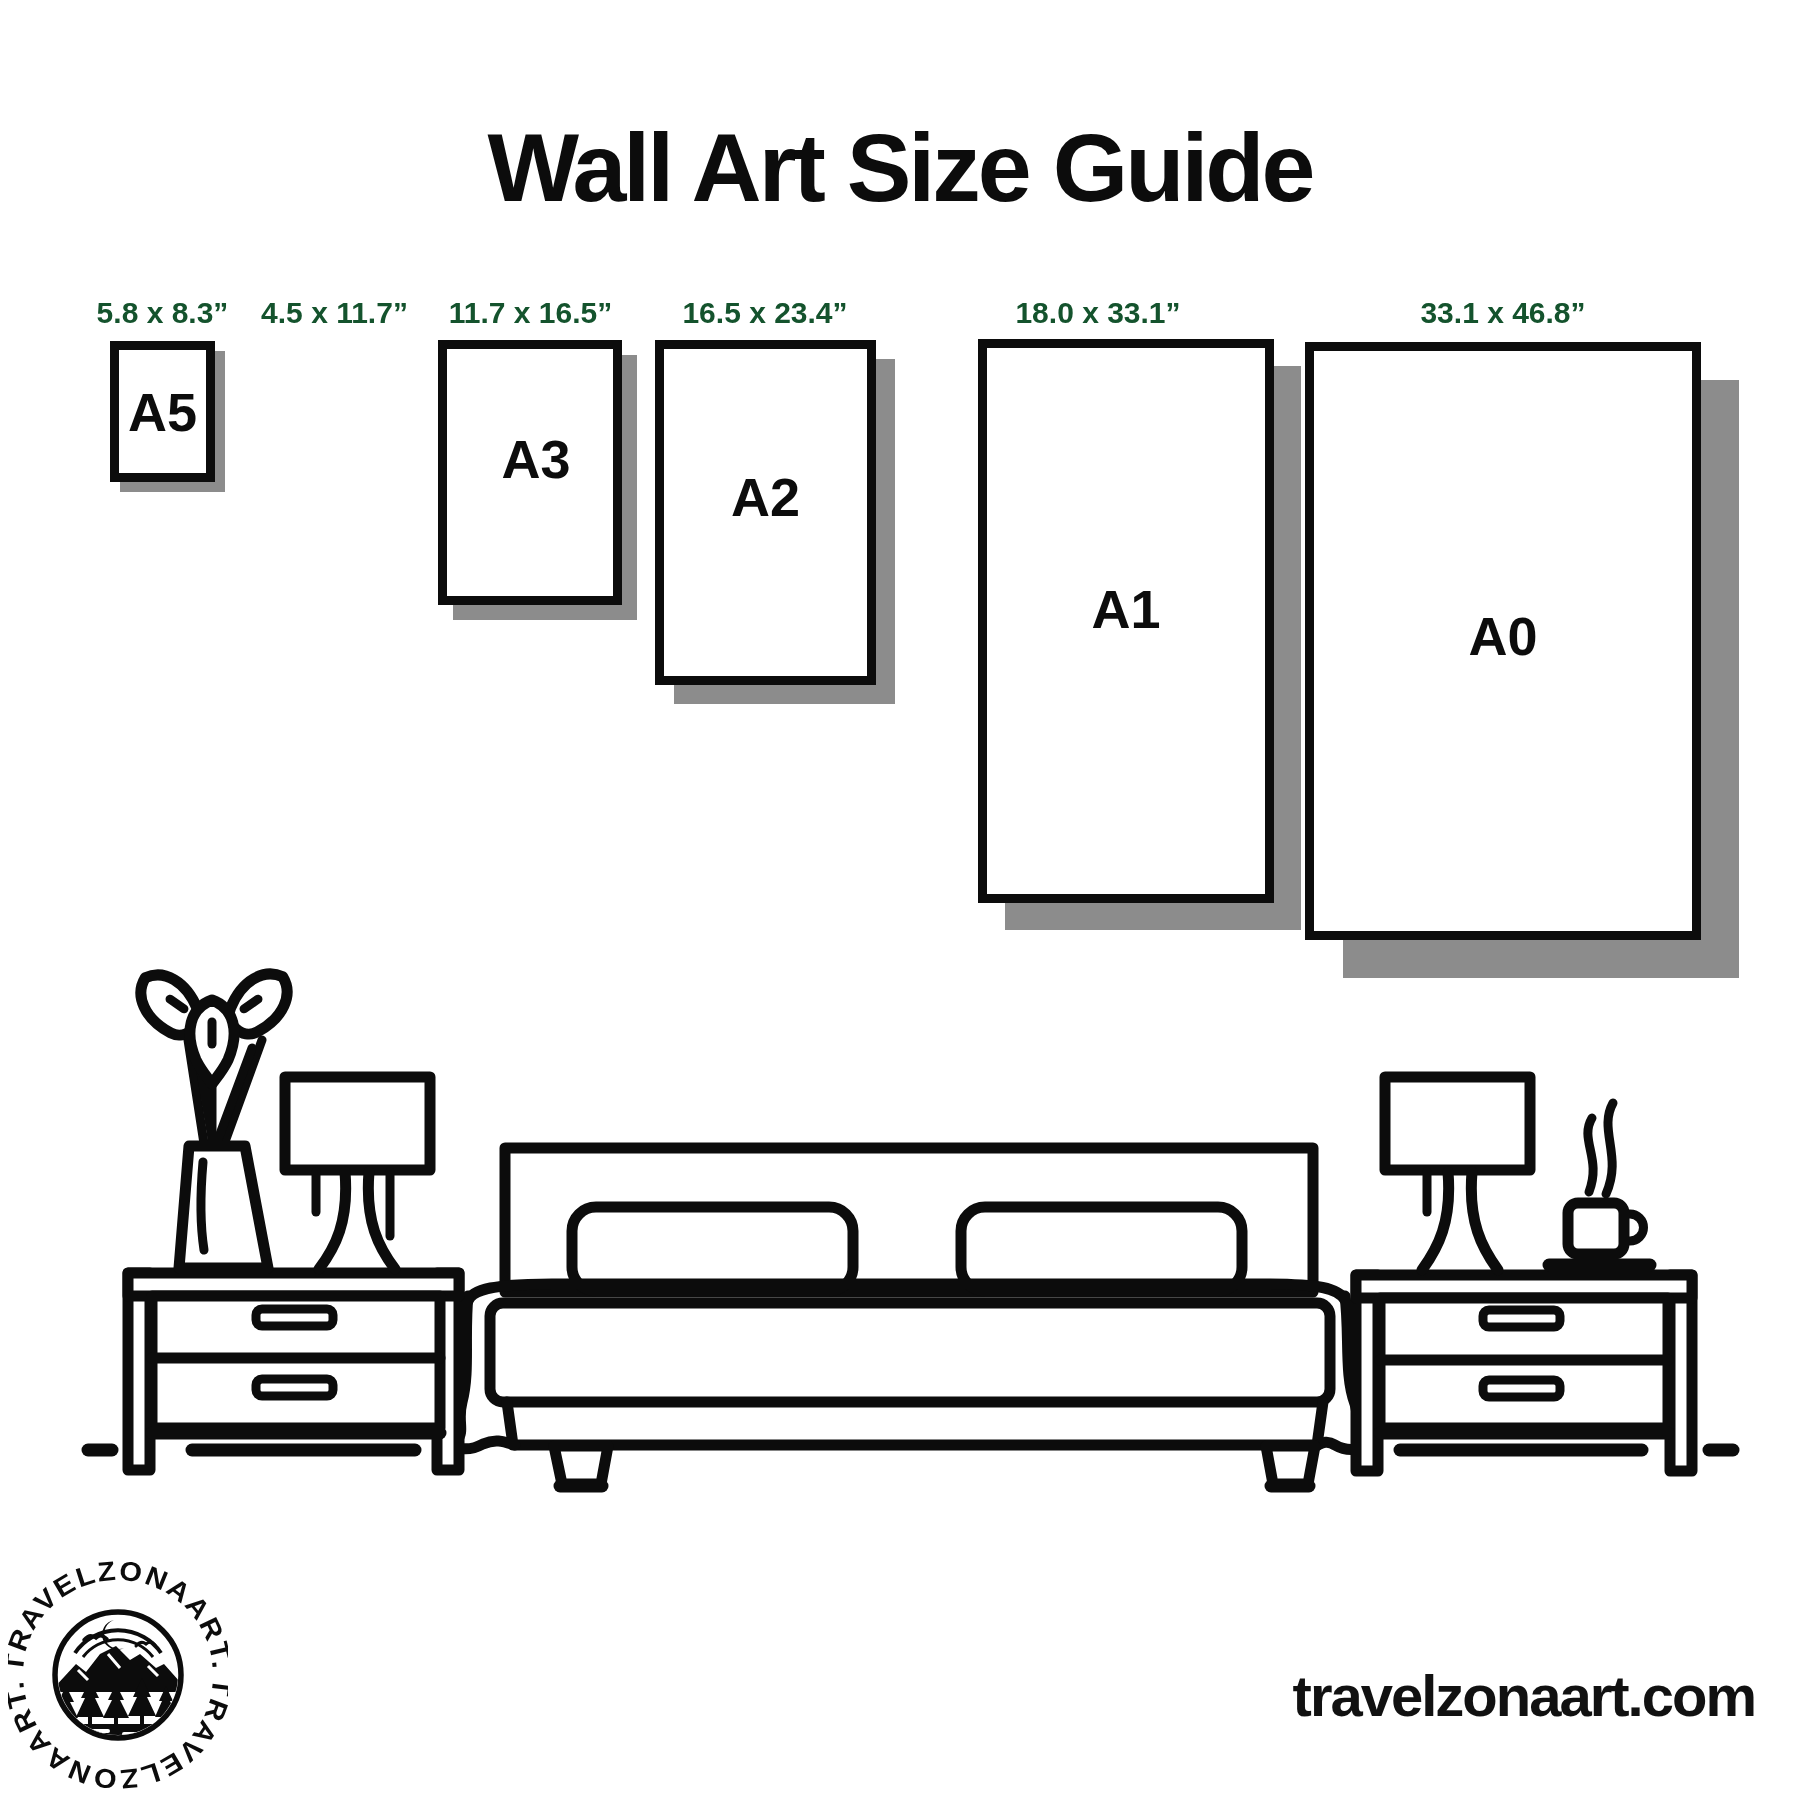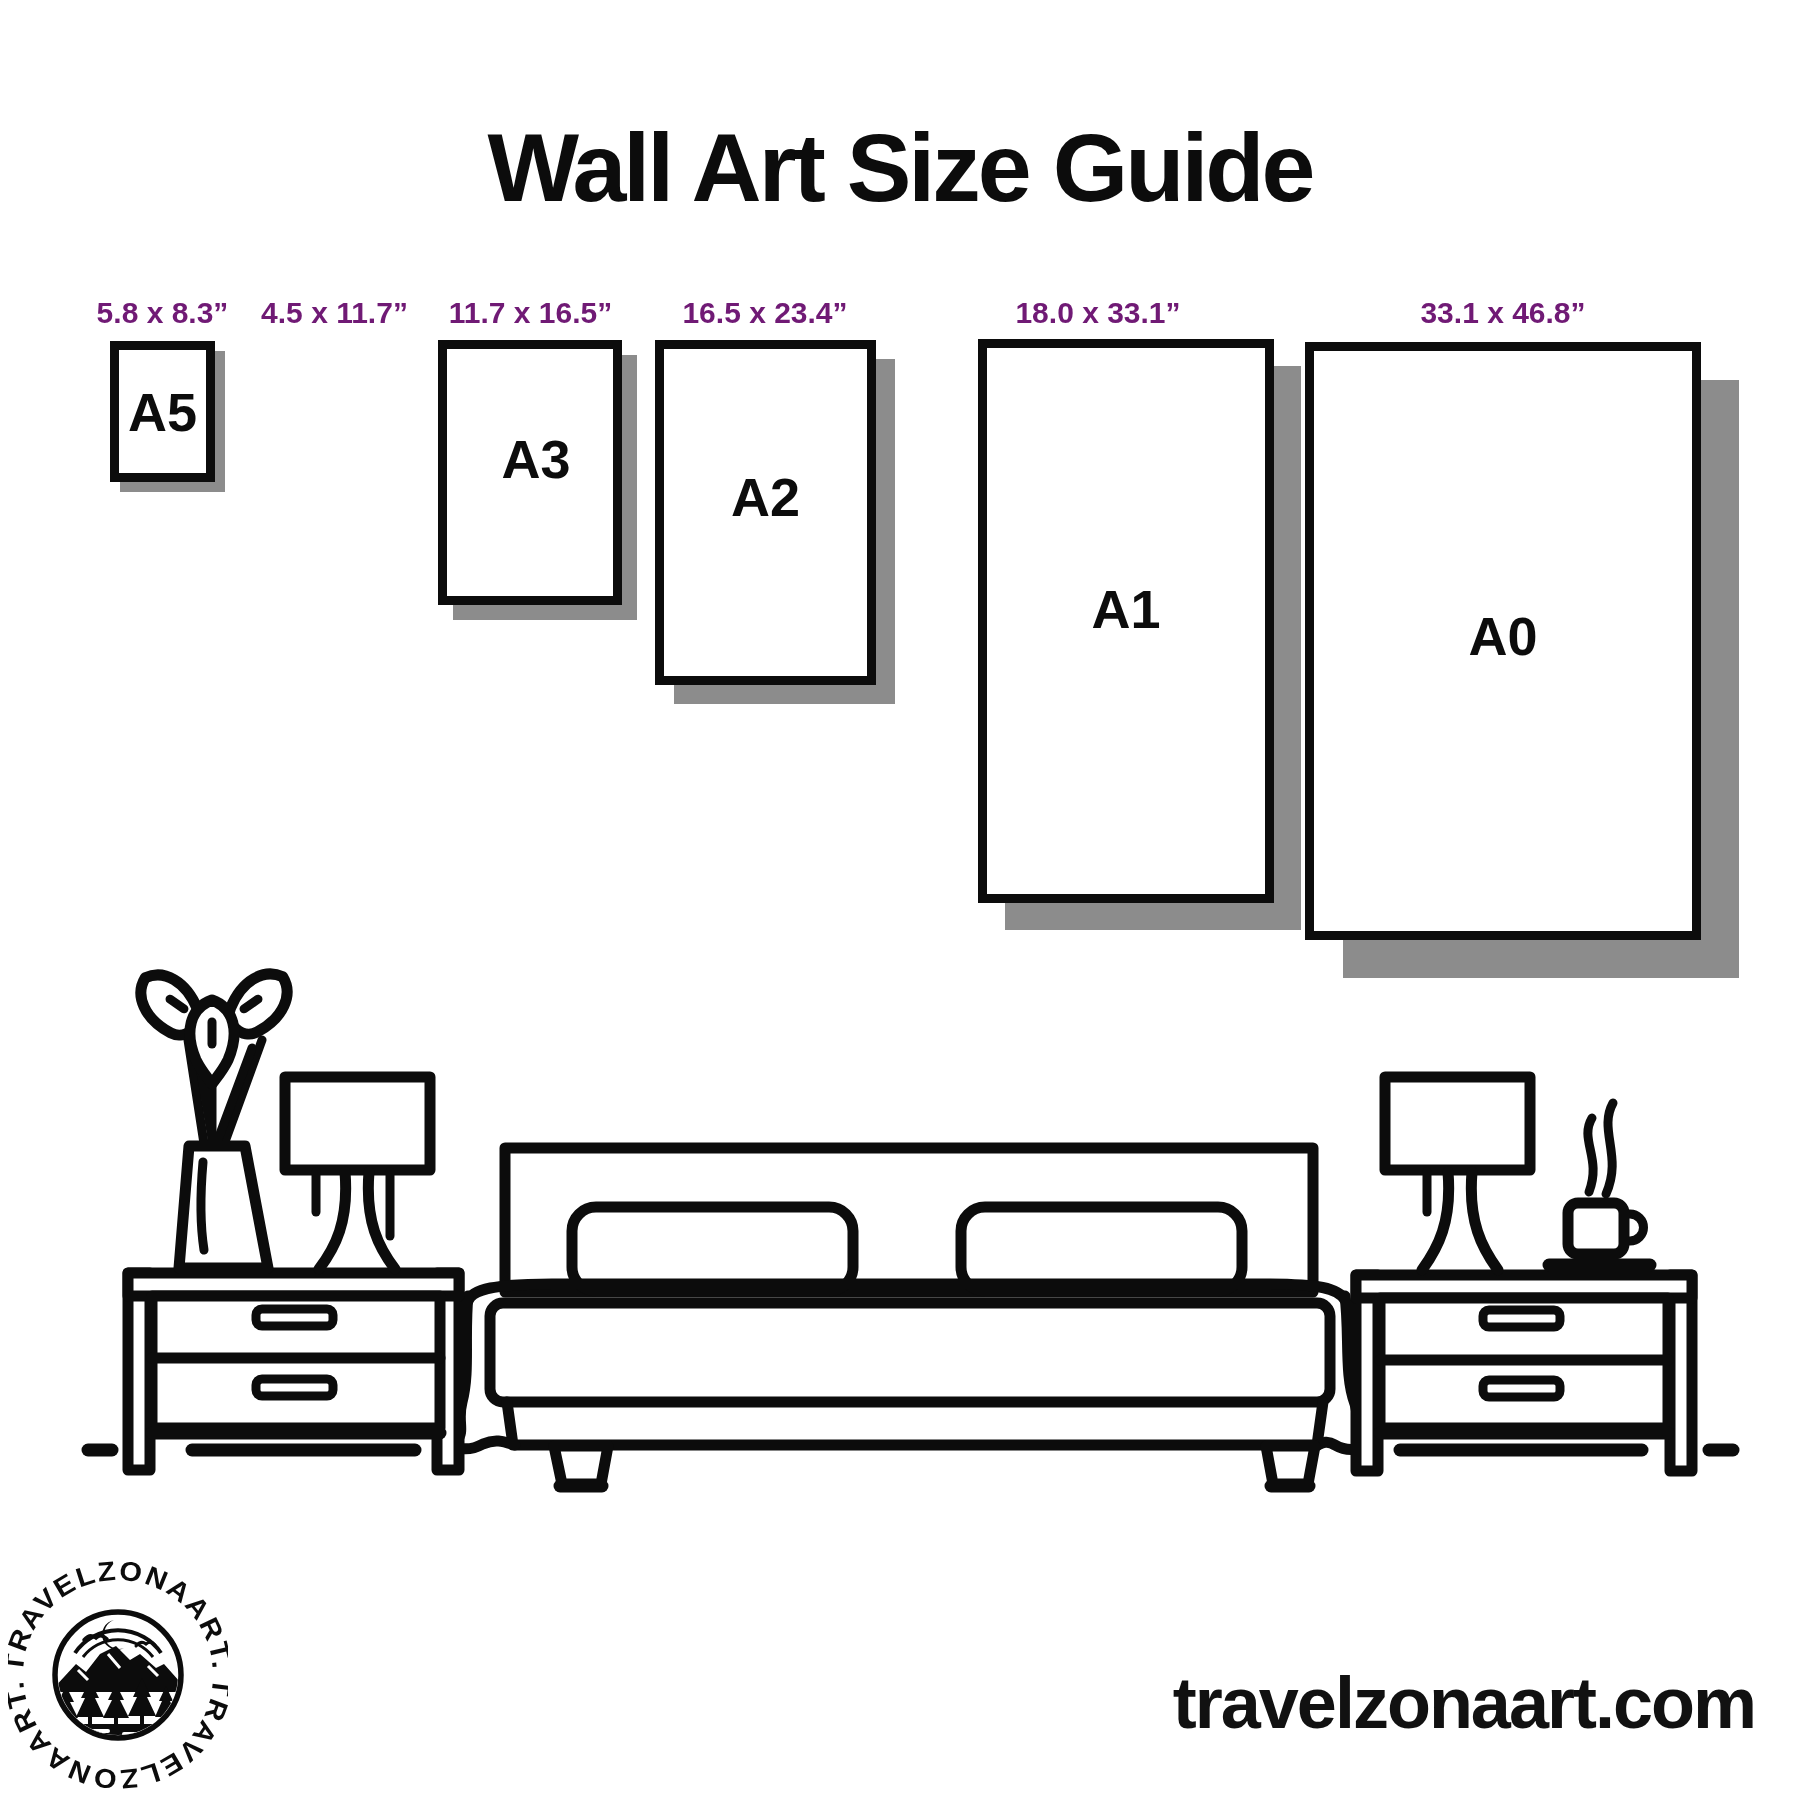--- a/index.html
+++ b/index.html
@@ -8,21 +8,21 @@
     font-family:"Liberation Sans","DejaVu Sans",sans-serif;color:#0c0c0c;
   }
   
   .title{
     position:absolute;left:0;right:0;top:112px;text-align:center;
     font-size:97px;font-weight:bold;letter-spacing:-3px;color:#0c0c0c;white-space:nowrap;
   }
   
   .dim{
     position:absolute;top:296px;height:36px;text-align:center;
-    font-size:30px;font-weight:bold;letter-spacing:0;color:#701a75;white-space:nowrap;
+    font-size:30px;font-weight:bold;letter-spacing:0;color:#14532d;white-space:nowrap;
   }
   .dim-a5{left:60px;width:205px;}
   .dim-a4{left:232px;width:205px;}
   .dim-a3{left:408px;width:245px;}
   .dim-a2{left:625px;width:280px;}
   .dim-a1{left:948px;width:300px;}
   .dim-a0{left:1303px;width:400px;}
   
   .frame{
     position:absolute;box-sizing:border-box;background:#ffffff;border:9px solid #0c0c0c;
@@ -45,21 +45,21 @@
   .ln{stroke:#0c0c0c;stroke-width:11;fill:none;stroke-linecap:round;stroke-linejoin:round;}
   .lnf{stroke:#0c0c0c;stroke-width:11;fill:#ffffff;stroke-linecap:round;stroke-linejoin:round;}
   .thin{stroke-width:9;}
   .thick{stroke-width:13;}
   
   .logo{position:absolute;left:8px;top:1558px;width:220px;height:234px;}
   .logo text{font-family:"Liberation Sans","DejaVu Sans",sans-serif;font-weight:bold;font-size:27px;fill:#0c0c0c;letter-spacing:2px;}
   
   .website{
     position:absolute;right:45px;top:1662px;
-    font-size:72px;font-weight:bold;letter-spacing:-2px;color:#111111;white-space:nowrap;
+    font-size:58px;font-weight:bold;letter-spacing:-2px;color:#111111;white-space:nowrap;
   }
 </style>
 </head>
 <body>
 
 <div id="canvas">
 
   <div class="title">Wall Art Size Guide</div>
 
   <div class="dim dim-a5">5.8 x 8.3”</div>

